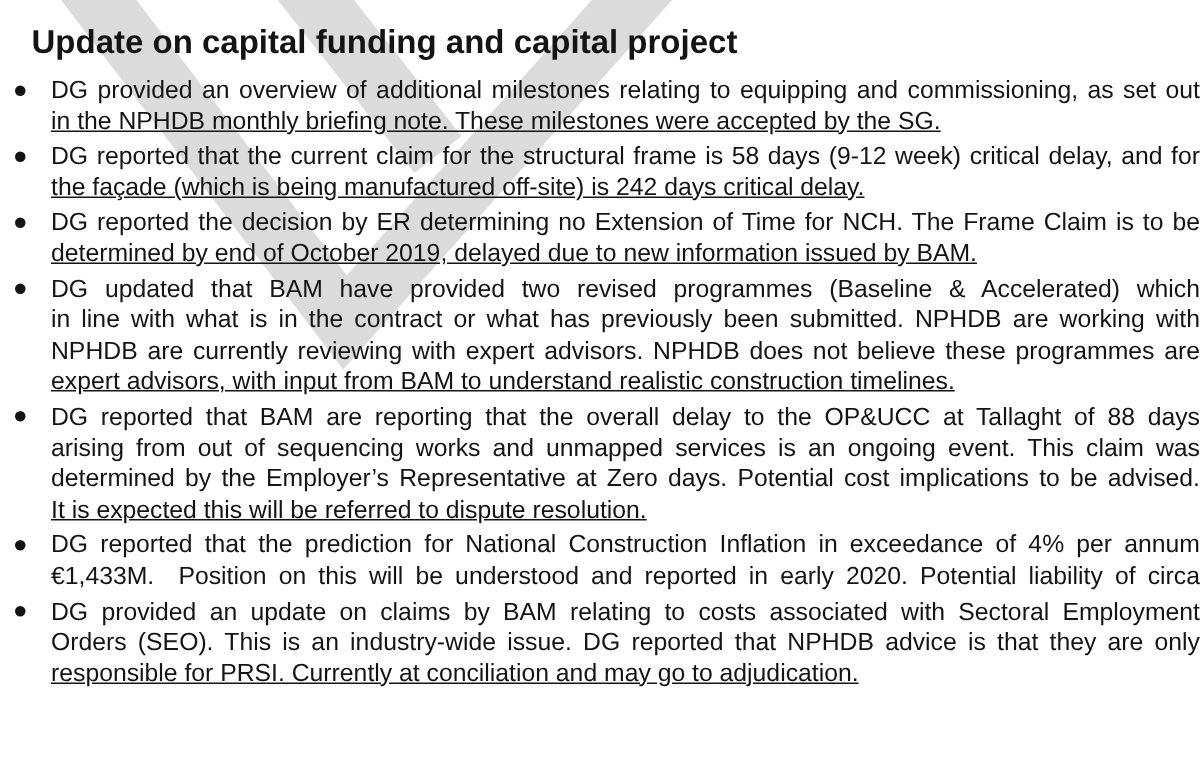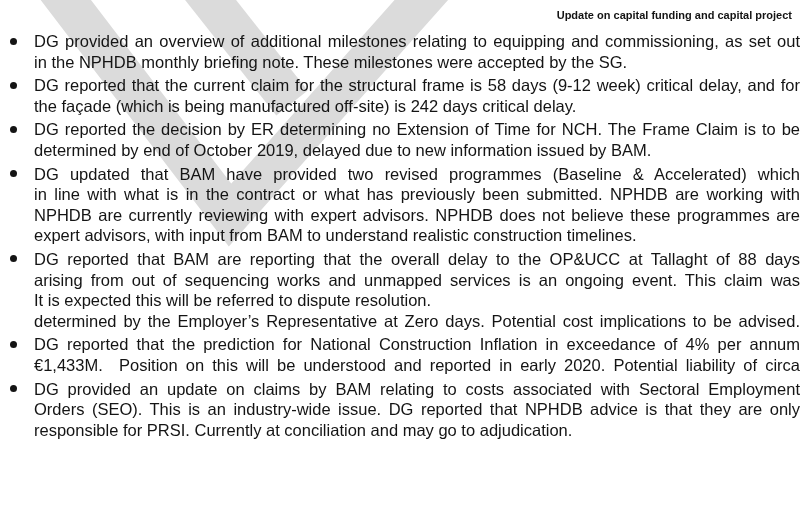--- a/index.html
+++ b/index.html
@@ -13,27 +13,26 @@
     color: #141414;
   }
   .watermark {
     position: absolute;
     top: 0; left: 0;
     z-index: 0;
     pointer-events: none;
   }
   .content { position: relative; z-index: 1; }
   .title {
-    margin: 0;
+    margin: 12px;
     padding: 5px 8px 0 9px;
-    font-size: 11px;
+    font-size: 22px;
     font-weight: 700;
     line-height: 21px;
     white-space: nowrap;
-    text-align: right;
   }
   .bullets { margin-top: 5px; }
   .bullet-item {
     position: relative;
     padding-left: 34px;
     padding-right: 0;
     margin-bottom: 3px;
   }
   .bullet-dot {
     position: absolute;
@@ -43,21 +42,21 @@
     height: 7px;
     border-radius: 50%;
     background: #141414;
   }
   .line {
     font-size: 16.5px;
     line-height: 20.6px;
     text-align: justify;
     text-align-last: justify;
   }
-  .line.last { text-align-last: left; }
+  .line.last { text-align-last: left; text-decoration: underline; }
 </style>
 </head>
 <body>
 
 <div class="page">
 
   <svg class="watermark" width="800" height="507" viewBox="0 0 800 507" aria-hidden="true">
     <path d="M 20,-60 L 230,215 L 448,-30" fill="none" stroke="#dbdbdb" stroke-width="40" stroke-linejoin="miter"></path>
     <path d="M 175,-45 L 292,103" fill="none" stroke="#dbdbdb" stroke-width="40"></path>
   </svg>
@@ -93,22 +92,22 @@
             <div class="line">in line with what is in the contract or what has previously been submitted. NPHDB are working with</div>
             <div class="line">NPHDB are currently reviewing with expert advisors. NPHDB does not believe these programmes are</div>
             <div class="line last">expert advisors, with input from BAM to understand realistic construction timelines.</div>
           </div>
         </div>
         <div class="bullet-item">
           <span class="bullet-dot"></span>
           <div class="bullet-text">
             <div class="line">DG reported that BAM are reporting that the overall delay to the OP&amp;UCC at Tallaght of 88 days</div>
             <div class="line">arising from out of sequencing works and unmapped services is an ongoing event. This claim was</div>
+            <div class="line">determined by the Employer’s Representative at Zero days. Potential cost implications to be advised.</div>
             <div class="line last">It is expected this will be referred to dispute resolution.</div>
-            <div class="line">determined by the Employer’s Representative at Zero days. Potential cost implications to be advised.</div>
           </div>
         </div>
         <div class="bullet-item">
           <span class="bullet-dot"></span>
           <div class="bullet-text">
             <div class="line">DG reported that the prediction for National Construction Inflation in exceedance of 4% per annum</div>
             <div class="line">€1,433M.&nbsp; Position on this will be understood and reported in early 2020. Potential liability of circa</div>
           </div>
         </div>
         <div class="bullet-item">

